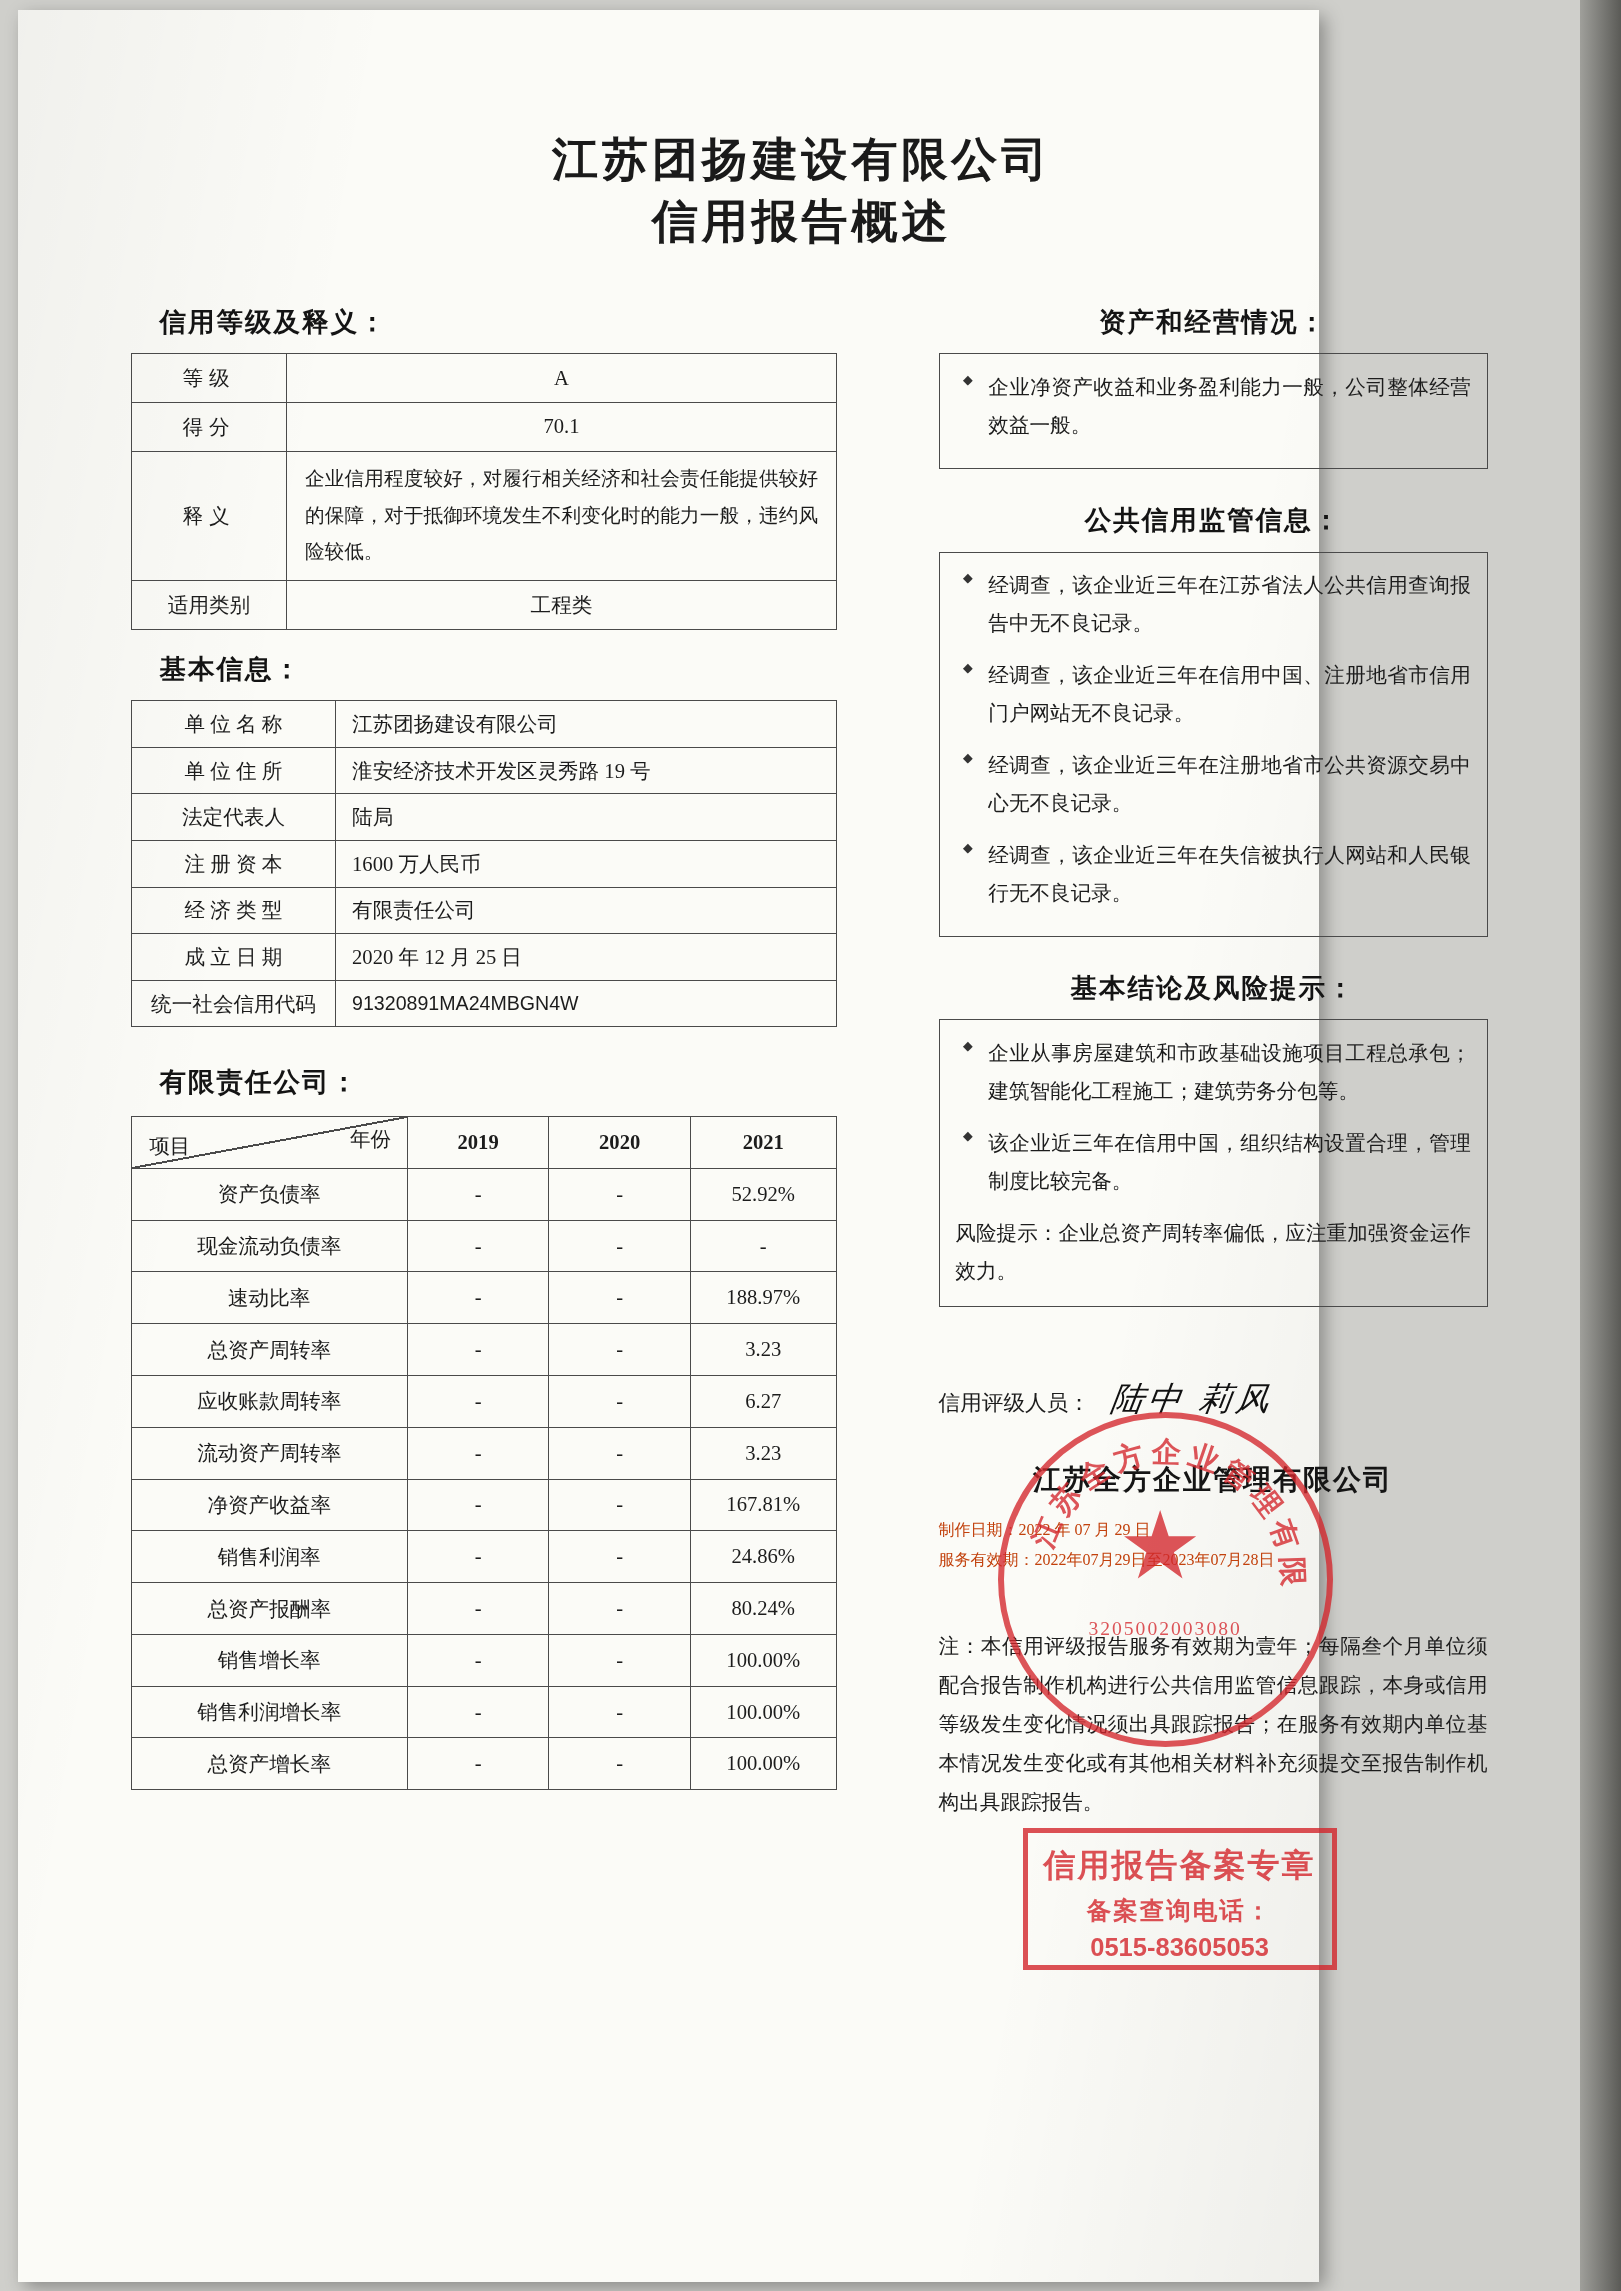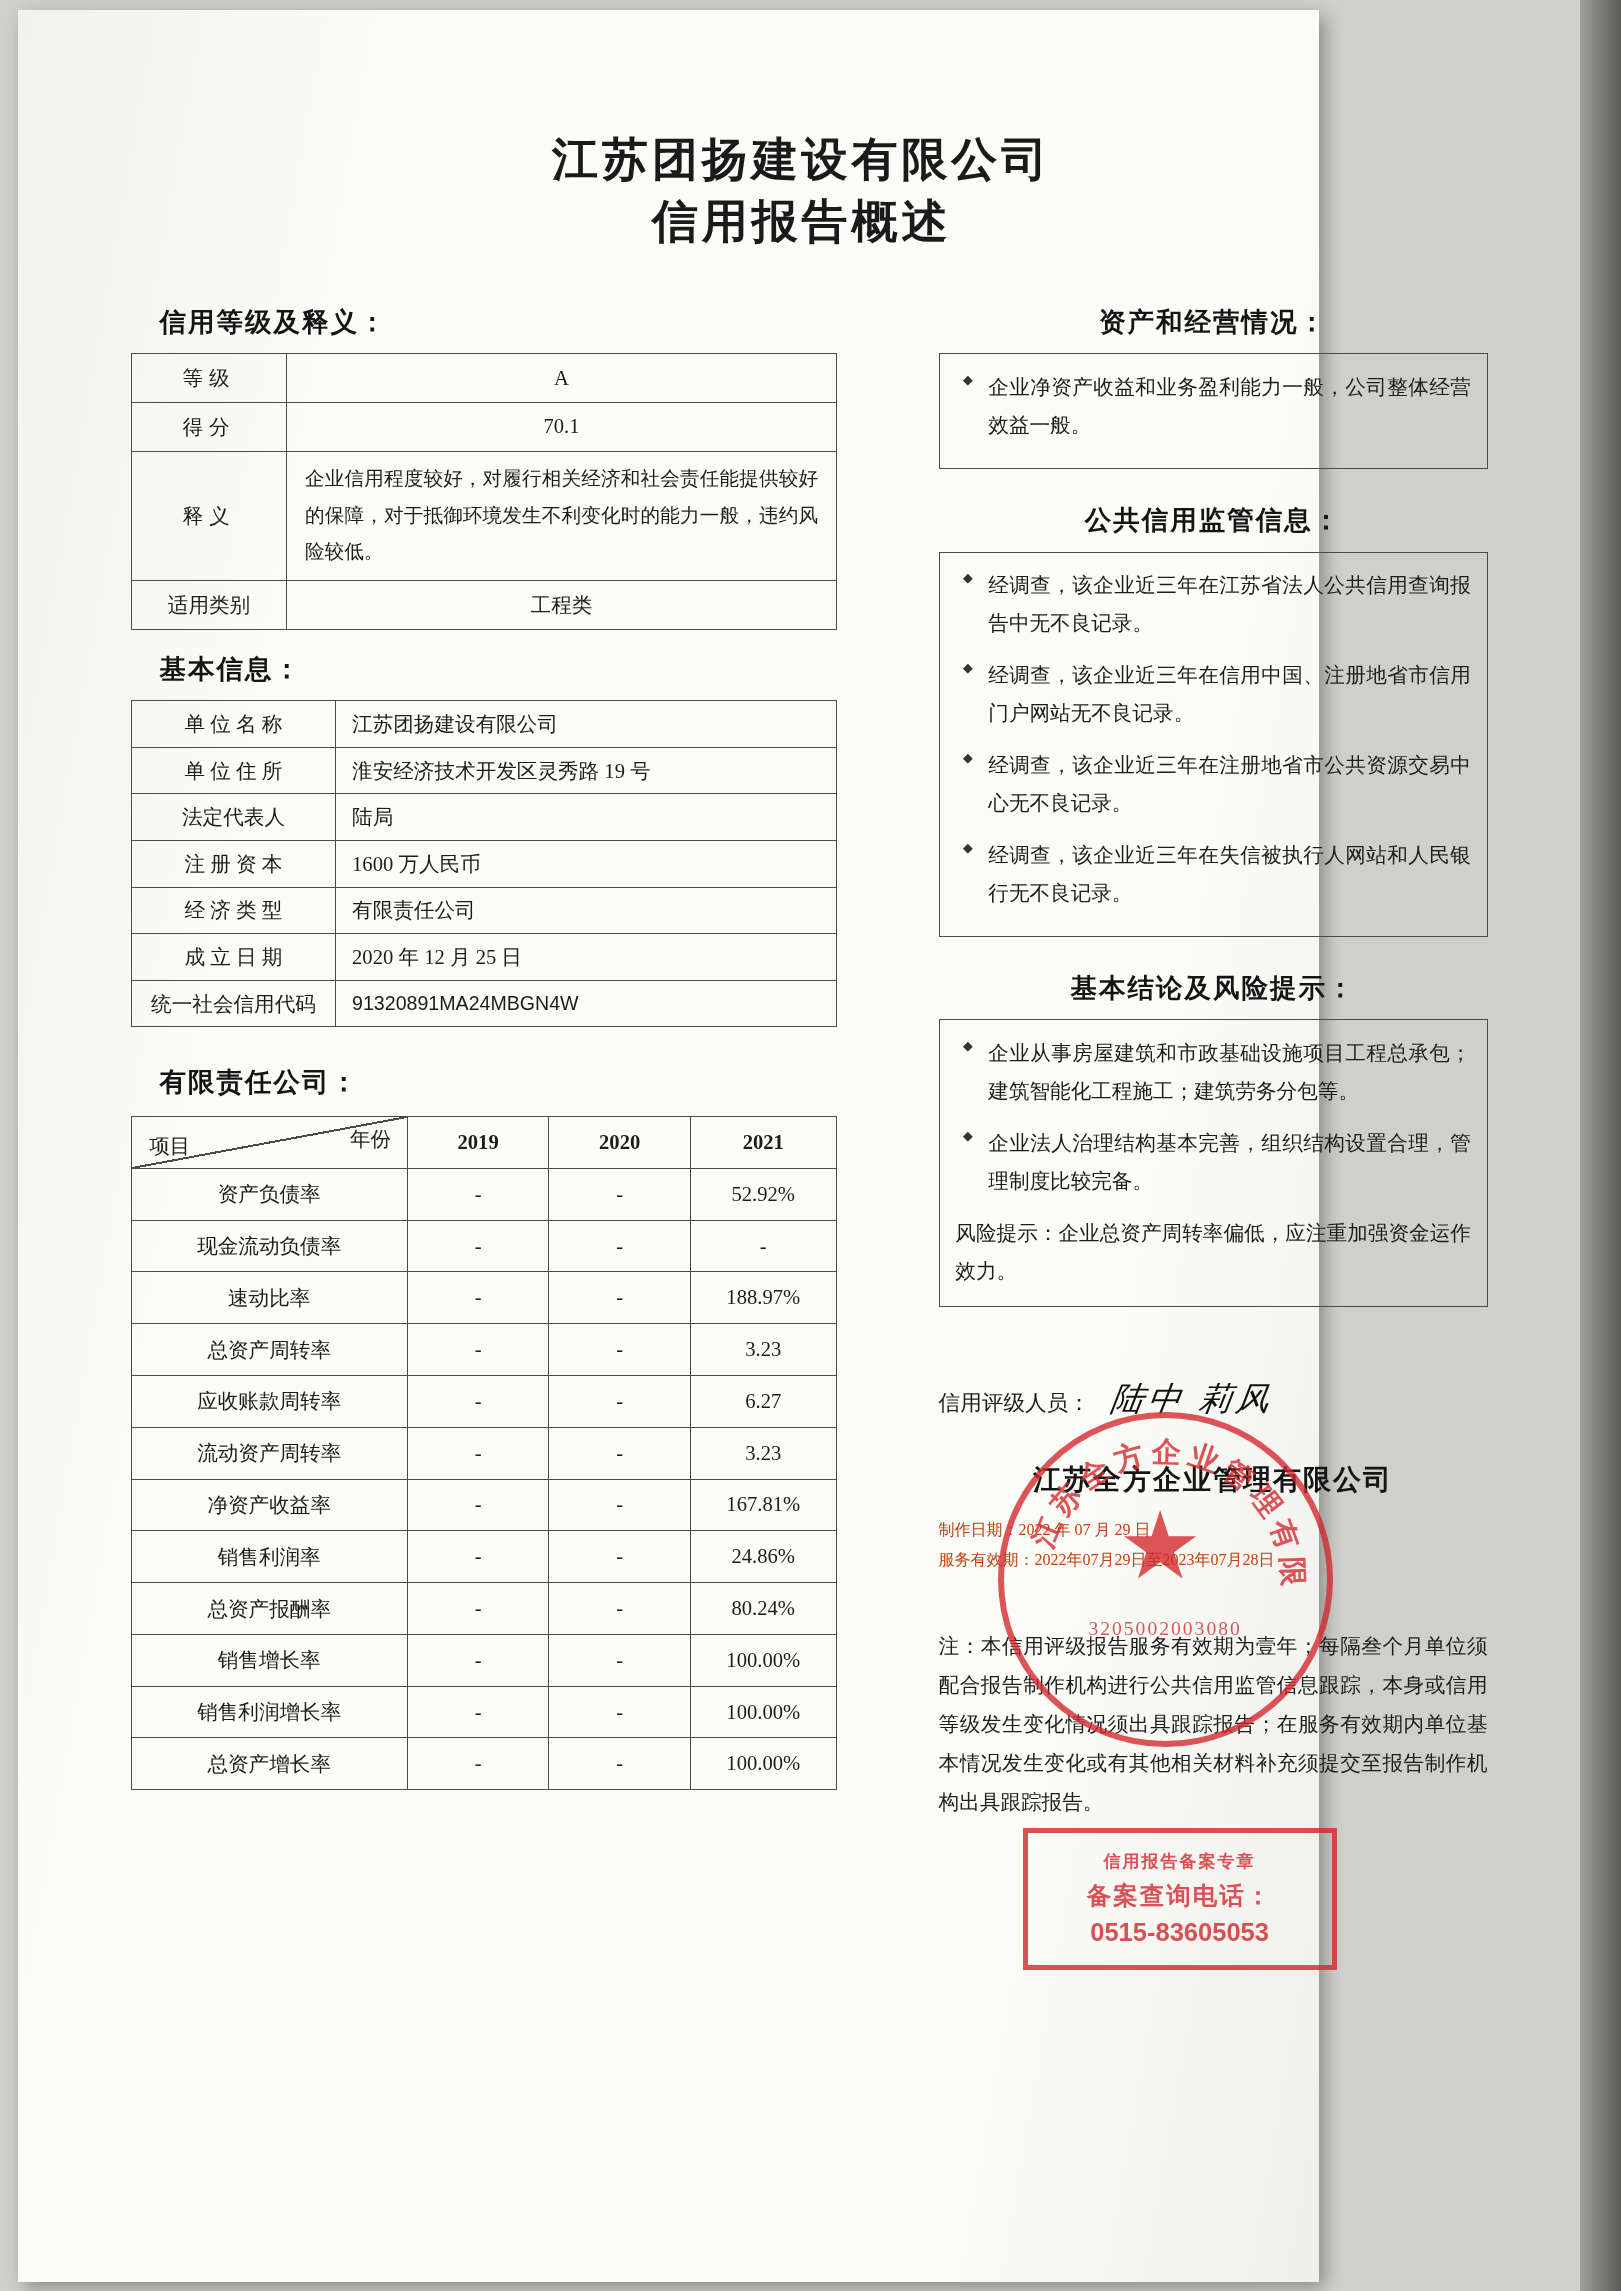--- a/index.html
+++ b/index.html
@@ -114,21 +114,21 @@
   }
   #round-stamp .inner-line{
     position:absolute;left:50%;top:62%;transform:translateX(-50%);
     color:#d4262c;font-size:19.6px;font-weight:normal;white-space:nowrap;letter-spacing:2px;
   }
   #sq-stamp{
     position:absolute;left:1005px;top:1818px;width:304px;height:132px;
     border:5.9px solid #d4262c;opacity:.8;color:#d4262c;text-align:center;
     font-weight:bold;pointer-events:none;
   }
-  #sq-stamp .l1{font-size:17px;margin-top:17px;letter-spacing:2px;}
+  #sq-stamp .l1{font-size:32px;margin-top:11px;letter-spacing:2px;}
   #sq-stamp .l2{font-size:24.5px;margin-top:5.9px;letter-spacing:2px;}
   #sq-stamp .l3{font-size:25.5px;margin-top:5.9px;font-family:"Liberation Sans",sans-serif;}
 </style>
 </head>
 <body>
 
 <div id="paper">
 
   <div class="title-wrap">
     <div class="t1">江苏团扬建设有限公司</div>
@@ -297,21 +297,21 @@
     <div class="rbox">
       <p class="bullet">经调查，该企业近三年在江苏省法人公共信用查询报告中无不良记录。</p>
       <p class="bullet">经调查，该企业近三年在信用中国、注册地省市信用门户网站无不良记录。</p>
       <p class="bullet">经调查，该企业近三年在注册地省市公共资源交易中心无不良记录。</p>
       <p class="bullet">经调查，该企业近三年在失信被执行人网站和人民银行无不良记录。</p>
     </div>
 
     <div class="section-head" style="text-align:center;margin-top:33px;">基本结论及风险提示：</div>
     <div class="rbox">
       <p class="bullet">企业从事房屋建筑和市政基础设施项目工程总承包；建筑智能化工程施工；建筑劳务分包等。</p>
-      <p class="bullet">企业法人治理结构基本完善，组织结构设置合理，管理制度比较完备。</p>
+      <p class="bullet">该企业近三年在信用中国，组织结构设置合理，管理制度比较完备。</p>
       <p class="plain">风险提示：企业总资产周转率偏低，应注重加强资金运作效力。</p>
     </div>
   </div>
 
   <div id="sign">
     <span class="lbl">信用评级人员：</span>
     <span class="handwrite">陆中  莉风</span>
 
     <div id="company">江苏全方企业管理有限公司</div>
 

